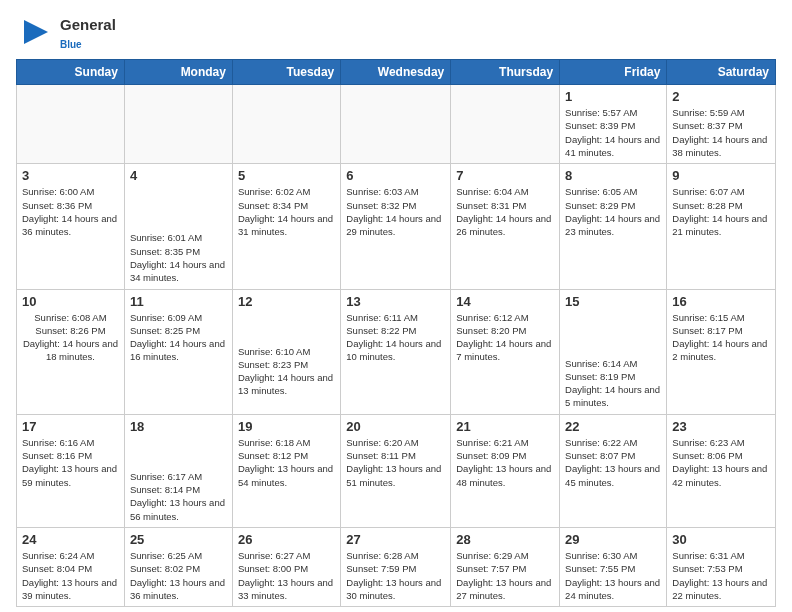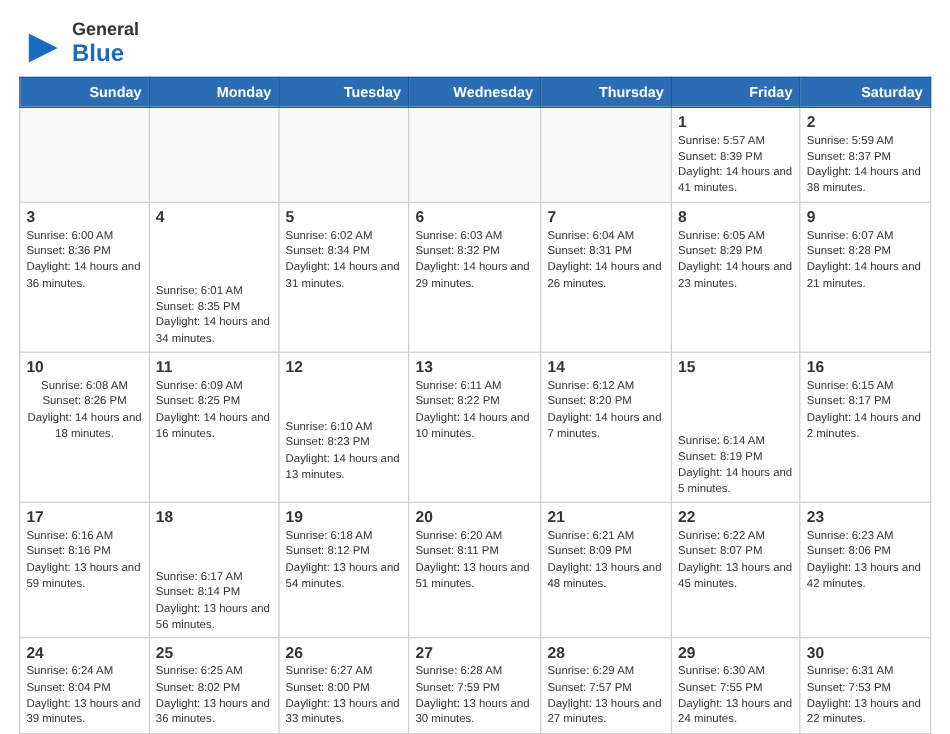--- a/index.html
+++ b/index.html
@@ -11,21 +11,21 @@
       padding: 16px;
     }
     .header-area {
       display: flex;
       justify-content: space-between;
       align-items: flex-start;
       margin-bottom: 4px;
     }
     .logo {
       display: flex;
-      align-items: flex-end;
+      align-items: flex-start;
       gap: 4px;
     }
     .title-area {
       text-align: right;
     }
     .month-title {
       font-size: 36px;
       font-weight: bold;
       color: #333;
       line-height: 1.1;
@@ -78,21 +78,21 @@
   </style>
 </head>
 <body>
 
 <div class="header-area">
   <div class="logo">
       <svg width="40" height="32" viewBox="0 0 40 32">
         <polygon points="0,0 22,0 22,32 0,32" fill="#fff"></polygon>
         <polygon points="8,4 32,16 8,28" fill="#1a6bbd"></polygon>
       </svg>
-      <div style="line-height: 1.1;"><span style="font-weight: bold; font-size: 15px; color: rgb(51, 51, 51);">General</span><br><span style="font-weight: bold; font-size: 20px; color: rgb(26, 107, 189);">Blue</span></div>
+      <div style="line-height: 1.1;"><span style="font-weight: bold; font-size: 15px; color: rgb(51, 51, 51);">General</span><br><span style="font-weight: bold; font-size: 10px; color: rgb(26, 107, 189);">Blue</span></div>
     </div>
   <div class="title-area">
     <div class="month-title"></div>
     <div class="location-title"></div>
   </div>
 </div>
 
 <table class="calendar">
   <thead>
     <tr>

